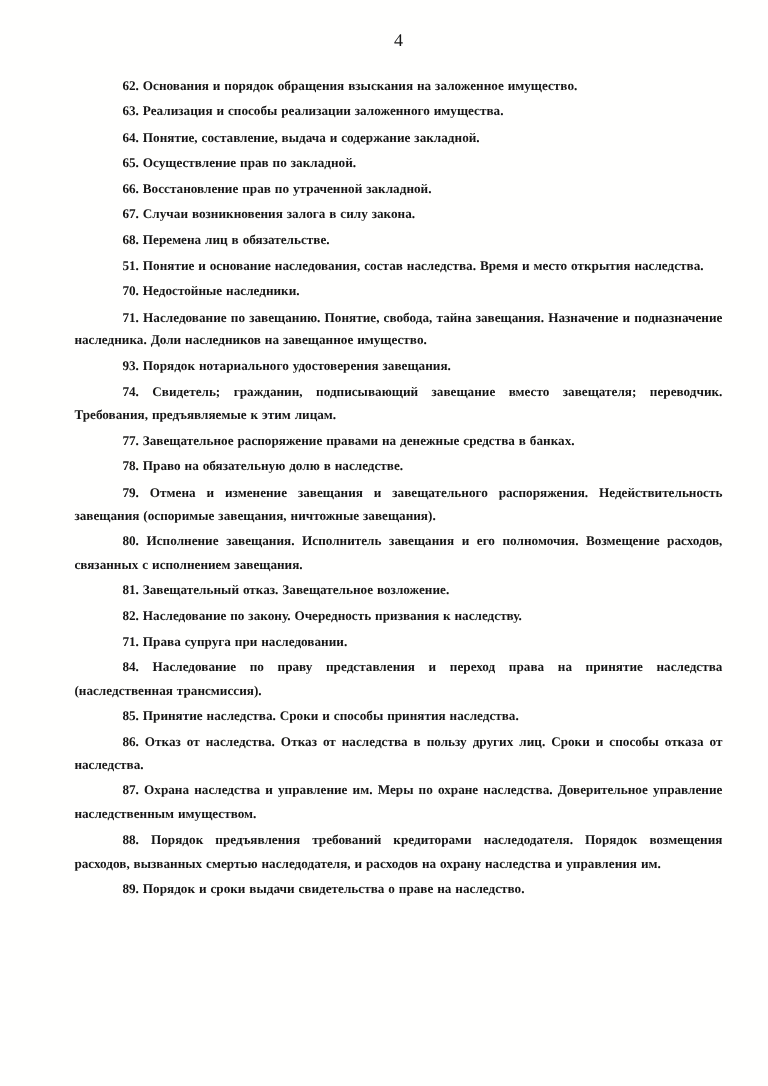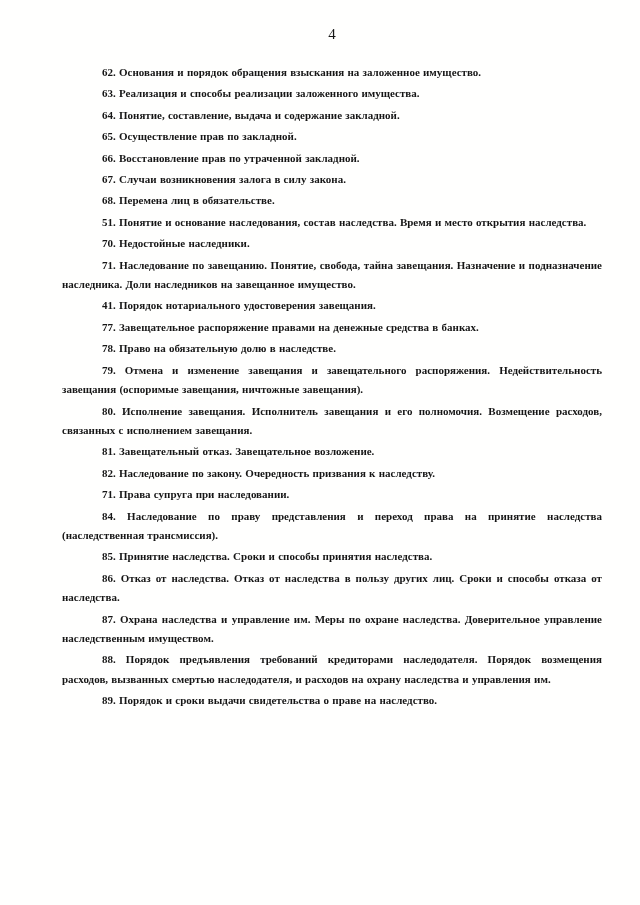--- a/index.html
+++ b/index.html
@@ -53,21 +53,22 @@
     <p class="item">62. Основания и порядок обращения взыскания на заложенное имущество.</p>
     <p class="item">63. Реализация и способы реализации заложенного имущества.</p>
     <p class="item">64. Понятие, составление, выдача и содержание закладной.</p>
     <p class="item">65. Осуществление прав по закладной.</p>
     <p class="item">66. Восстановление прав по утраченной закладной.</p>
     <p class="item">67. Случаи возникновения залога в силу закона.</p>
     <p class="item">68. Перемена лиц в обязательстве.</p>
     <p class="item">51. Понятие и основание наследования, состав наследства. Время и место открытия наследства.</p>
     <p class="item">70. Недостойные наследники.</p>
     <p class="item">71. Наследование по завещанию. Понятие, свобода, тайна завещания. Назначение и подназначение наследника. Доли наследников на завещанное имущество.</p>
-    <p class="item">41. Порядок нотариального удостоверения завещания.</p>
+    <p class="item">93. Порядок нотариального удостоверения завещания.</p>
+    <p class="item">74. Свидетель; гражданин, подписывающий завещание вместо завещателя; переводчик. Требования, предъявляемые к этим лицам.</p>
     <p class="item">77. Завещательное распоряжение правами на денежные средства в банках.</p>
     <p class="item">78. Право на обязательную долю в наследстве.</p>
     <p class="item">79. Отмена и изменение завещания и завещательного распоряжения. Недействительность завещания (оспоримые завещания, ничтожные завещания).</p>
     <p class="item">80. Исполнение завещания. Исполнитель завещания и его полномочия. Возмещение расходов, связанных с исполнением завещания.</p>
     <p class="item">81. Завещательный отказ. Завещательное возложение.</p>
     <p class="item">82. Наследование по закону. Очередность призвания к наследству.</p>
     <p class="item">71. Права супруга при наследовании.</p>
     <p class="item">84. Наследование по праву представления и переход права на принятие наследства (наследственная трансмиссия).</p>
     <p class="item">85. Принятие наследства. Сроки и способы принятия наследства.</p>
     <p class="item">86. Отказ от наследства. Отказ от наследства в пользу других лиц. Сроки и способы отказа от наследства.</p>

